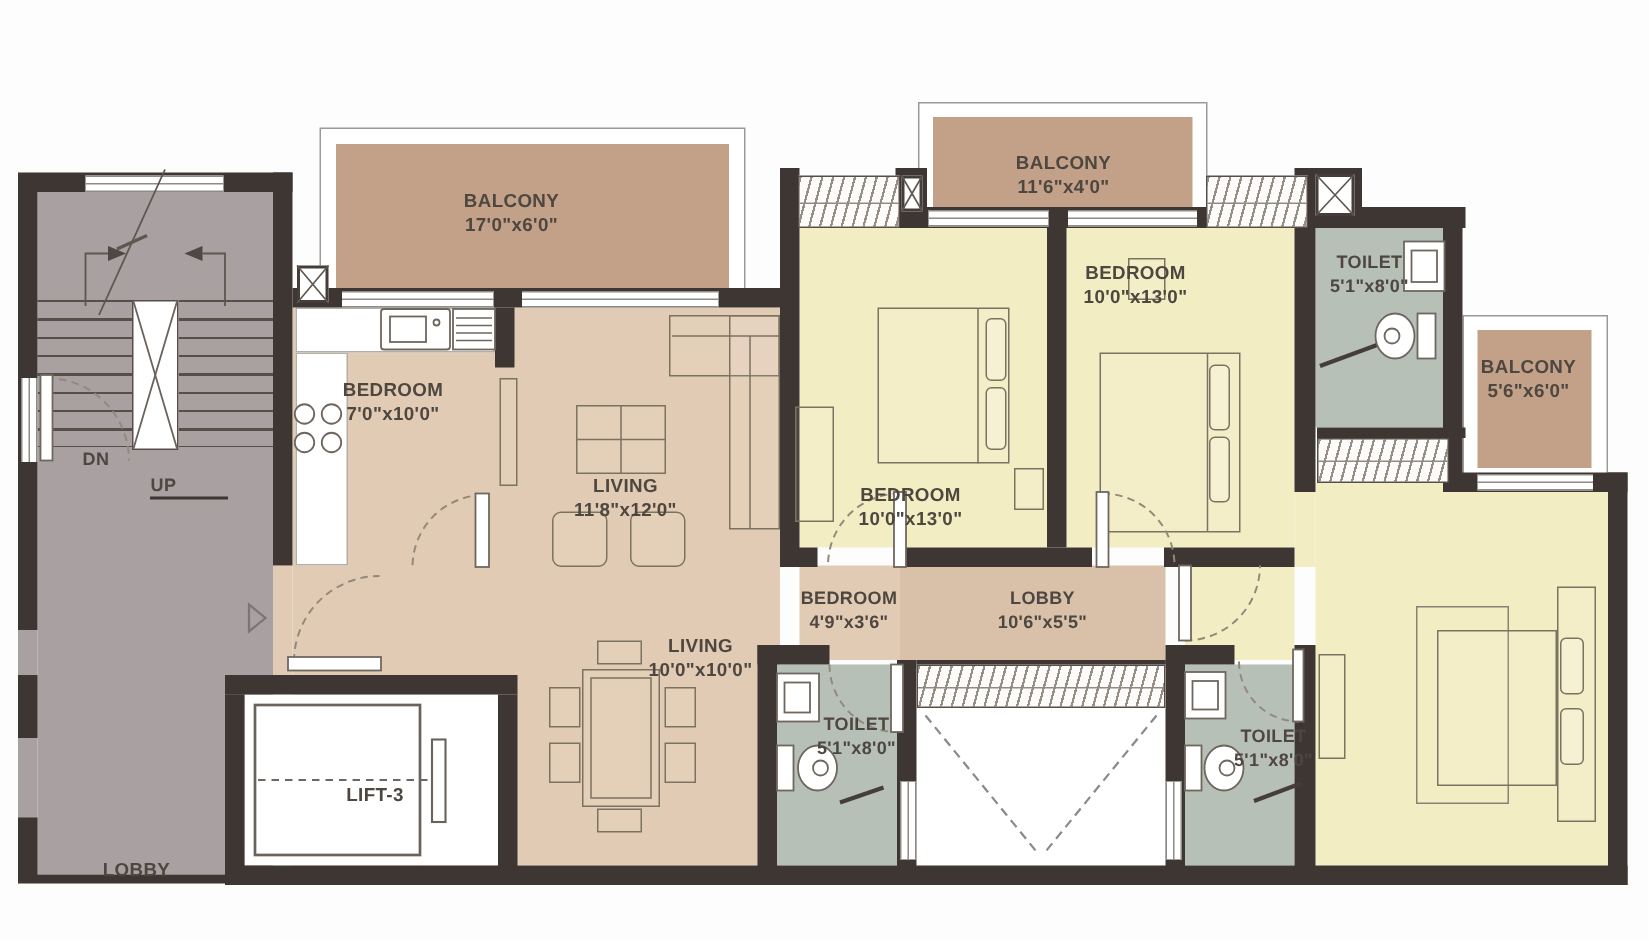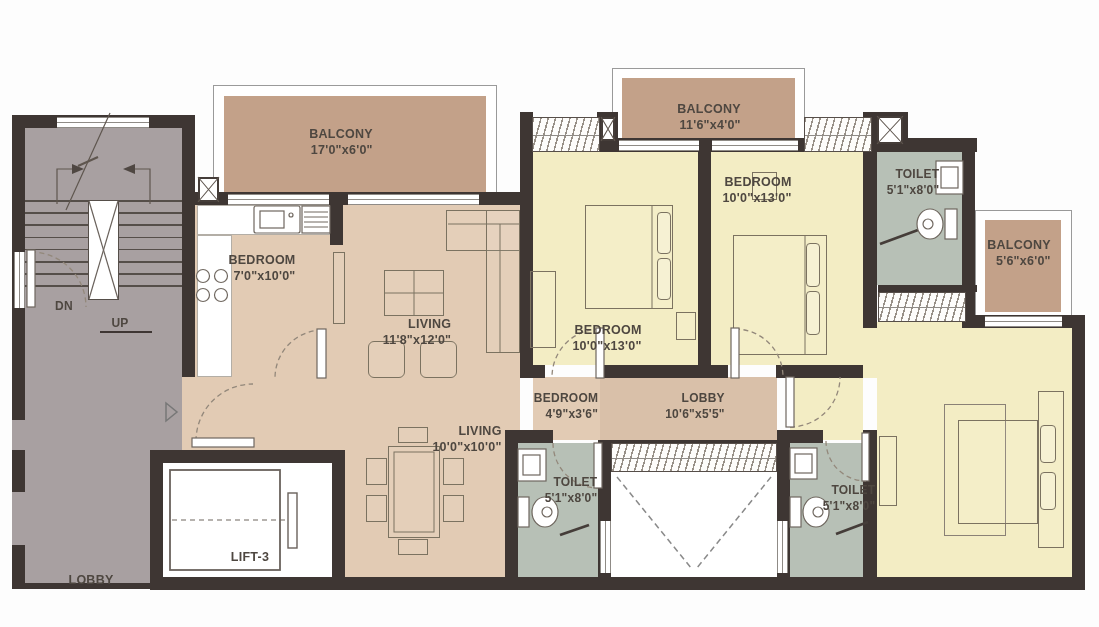--- a/index.html
+++ b/index.html
@@ -17,21 +17,21 @@
   .hatch{position:absolute;background-color:#fdfcfa;border:1.5px solid #564e49;
          background-image:repeating-linear-gradient(105deg,#978f86 0 1.5px,transparent 1.5px 7px);}
   .hatch::before{content:"";position:absolute;left:0;right:0;top:50%;height:1px;background:#8f8b86;}
   .duct{position:absolute;background:#fff;border:2px solid #453d39;}
   .treads{position:absolute;background:repeating-linear-gradient(to bottom,#554e49 0 1.6px,transparent 1.6px 12.2px);}
   .staircol{position:absolute;background:#fff;border:1.5px solid #554e49;}
   .counter{position:absolute;background:#fff;border:1px solid #b3aea6;}
   .furn{position:absolute;border:1.3px solid #7b7260;background:rgba(255,255,255,0.08);}
   .thin{position:absolute;border:1px solid #8a8176;}
   .pil{position:absolute;border:1.2px solid #7b7260;border-radius:4px;background:rgba(255,255,255,0.2);}
-  .lbl{position:absolute;transform:translate(-50%,-50%);text-align:right;white-space:nowrap;
+  .lbl{position:absolute;transform:translate(-50%,-50%);text-align:center;white-space:nowrap;
        color:var(--text);font-size:12.5px;font-weight:700;letter-spacing:.25px;line-height:1.3;}
   .lbl .dims{font-weight:700;}
   .lbl.small{font-size:12px;}
   svg.overlay{position:absolute;left:0;top:0;pointer-events:none;}
 </style>
 </head>
 <body>
 
 <div id="plan">
 
@@ -295,26 +295,26 @@
     <span class="dims">5'1"x8'0"</span>
   </div>
   <div class="lbl small" style="left:571px;top:491px">
     <span>TOILET</span><br>
     <span class="dims">5'1"x8'0"</span>
   </div>
   <div class="lbl small" style="left:849px;top:499px">
     <span>TOILET</span><br>
     <span class="dims">5'1"x8'0"</span>
   </div>
-  <div class="lbl" style="left:250px;top:557px">
+  <div class="lbl" style="left:250px;top:530px">
     <span>LIFT-3</span>
   </div>
   <div class="lbl small" style="left:64px;top:307px">
     <span>DN</span>
   </div>
-  <div class="lbl small" style="left:120px;top:324px">
+  <div class="lbl small" style="left:109px;top:324px">
     <span>UP</span>
   </div>
   <div class="lbl" style="left:91px;top:580px">
     <span>LOBBY</span>
   </div>
 
 </div>
 
 </body></html>

